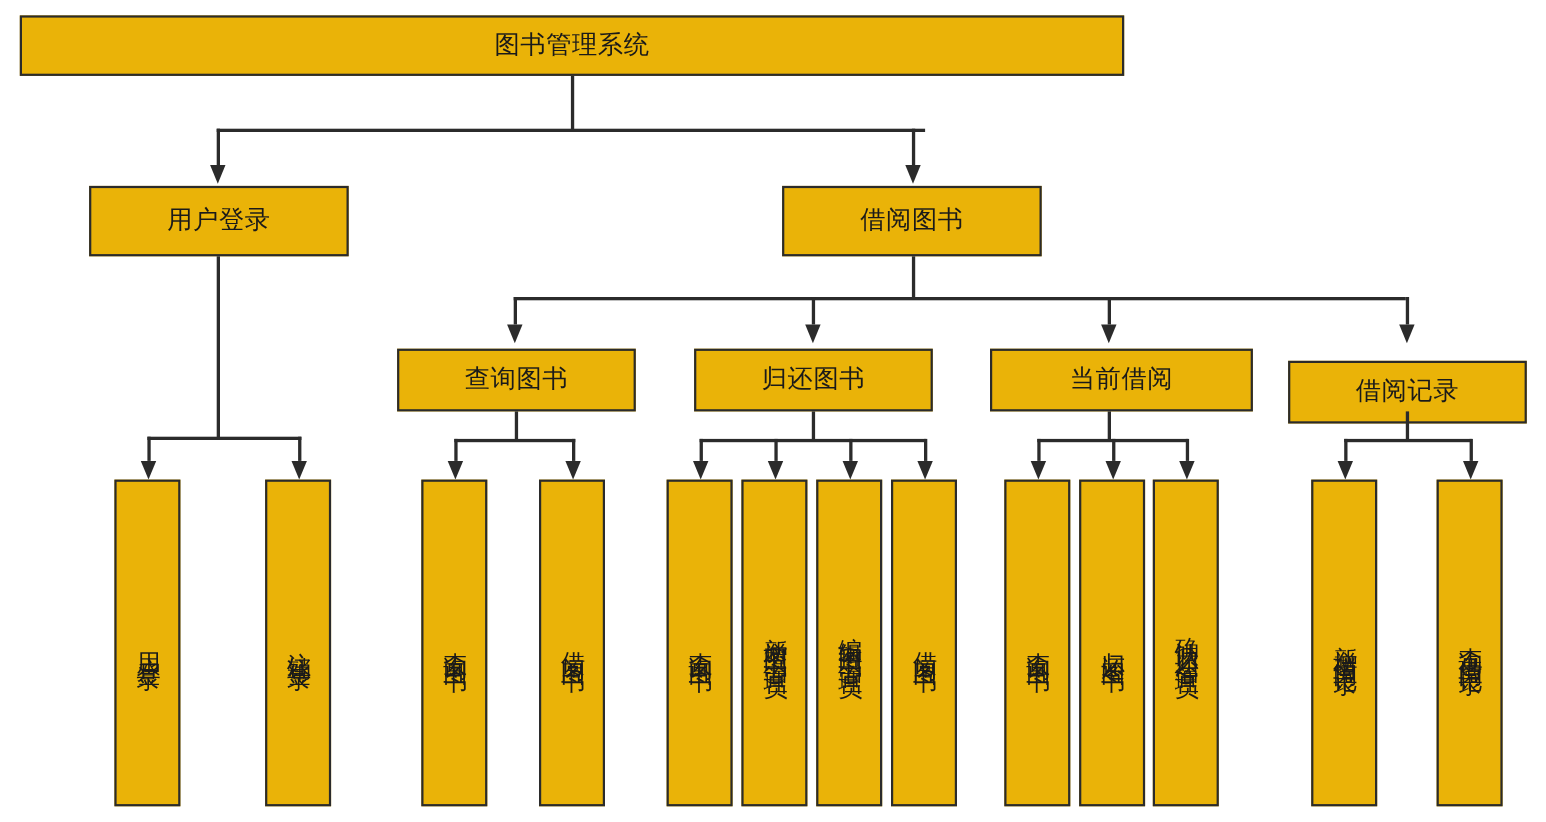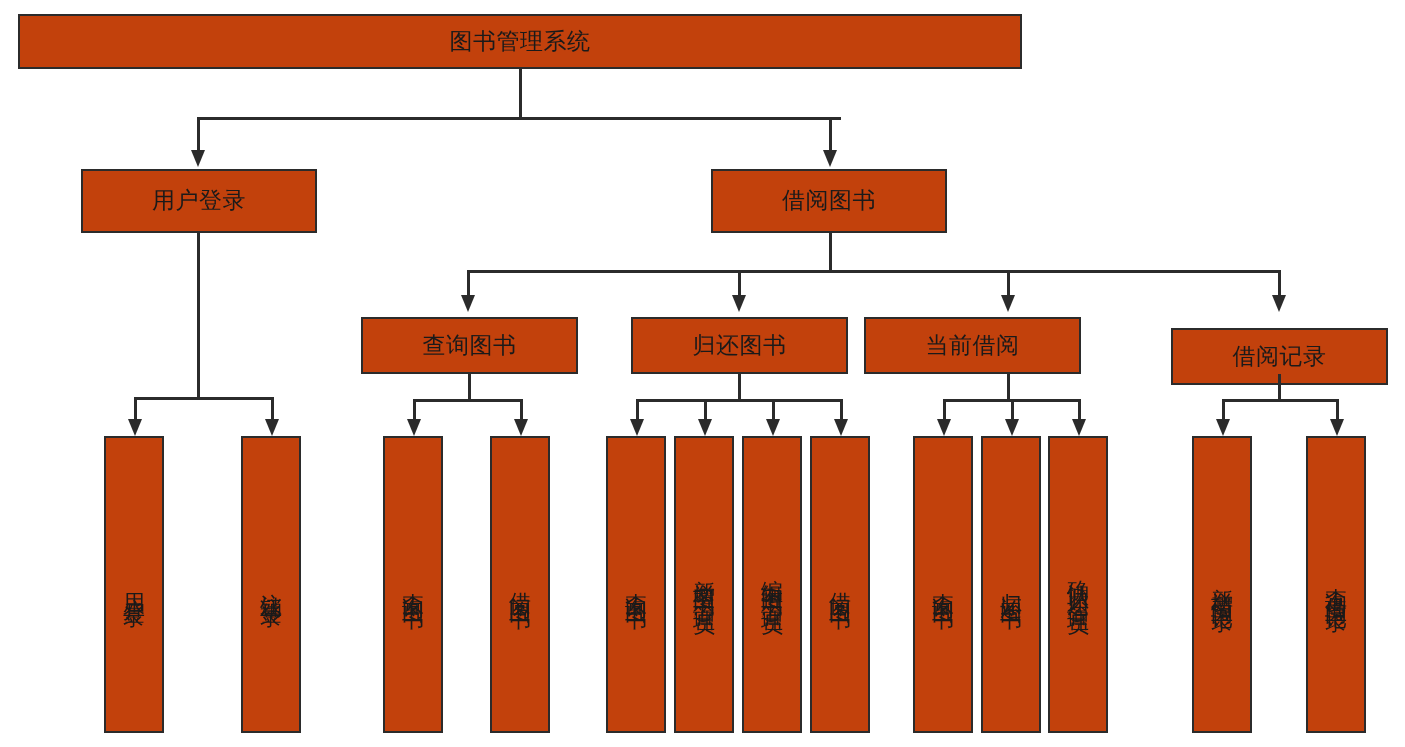--- a/index.html
+++ b/index.html
@@ -14,21 +14,21 @@
     position: relative;
     width: 1405px;
     height: 747px;
     background: #ffffff;
     overflow: hidden;
   }
   .node {
     position: absolute;
     box-sizing: border-box;
     border: 2.5px solid #2b2b2b;
-    background: #c2410c;
+    background: #eab308;
     display: flex;
     align-items: center;
     justify-content: center;
     color: #1a1a1a;
   }
   .node .label {
     display: block;
     text-align: center;
     white-space: nowrap;
     line-height: 1.18;
@@ -118,21 +118,21 @@
   <div class="arrow" style="left:1001px; top:295px;"></div>
   <div class="line v" style="left:1278px; top:270px; height:25px;"></div>
   <div class="arrow" style="left:1272px; top:295px;"></div>
 
   <div class="node horiz" style="left:361px; top:317px; width:217px; height:57px;">
     <span class="label">查询图书</span>
   </div>
   <div class="node horiz" style="left:631px; top:317px; width:217px; height:57px;">
     <span class="label">归还图书</span>
   </div>
-  <div class="node horiz" style="left:864px; top:317px; width:217px; height:57px;">
+  <div class="node horiz" style="left:900px; top:317px; width:239px; height:57px;">
     <span class="label">当前借阅</span>
   </div>
   <div class="node horiz" style="left:1171px; top:328px; width:217px; height:57px;">
     <span class="label">借阅记录</span>
   </div>
 
   <div class="line v" style="left:468px; top:374px; height:27px;"></div>
   <div class="line h" style="left:413px; top:399px; width:110px;"></div>
   <div class="line v" style="left:413px; top:399px; height:20px;"></div>
   <div class="arrow" style="left:407px; top:419px;"></div>

